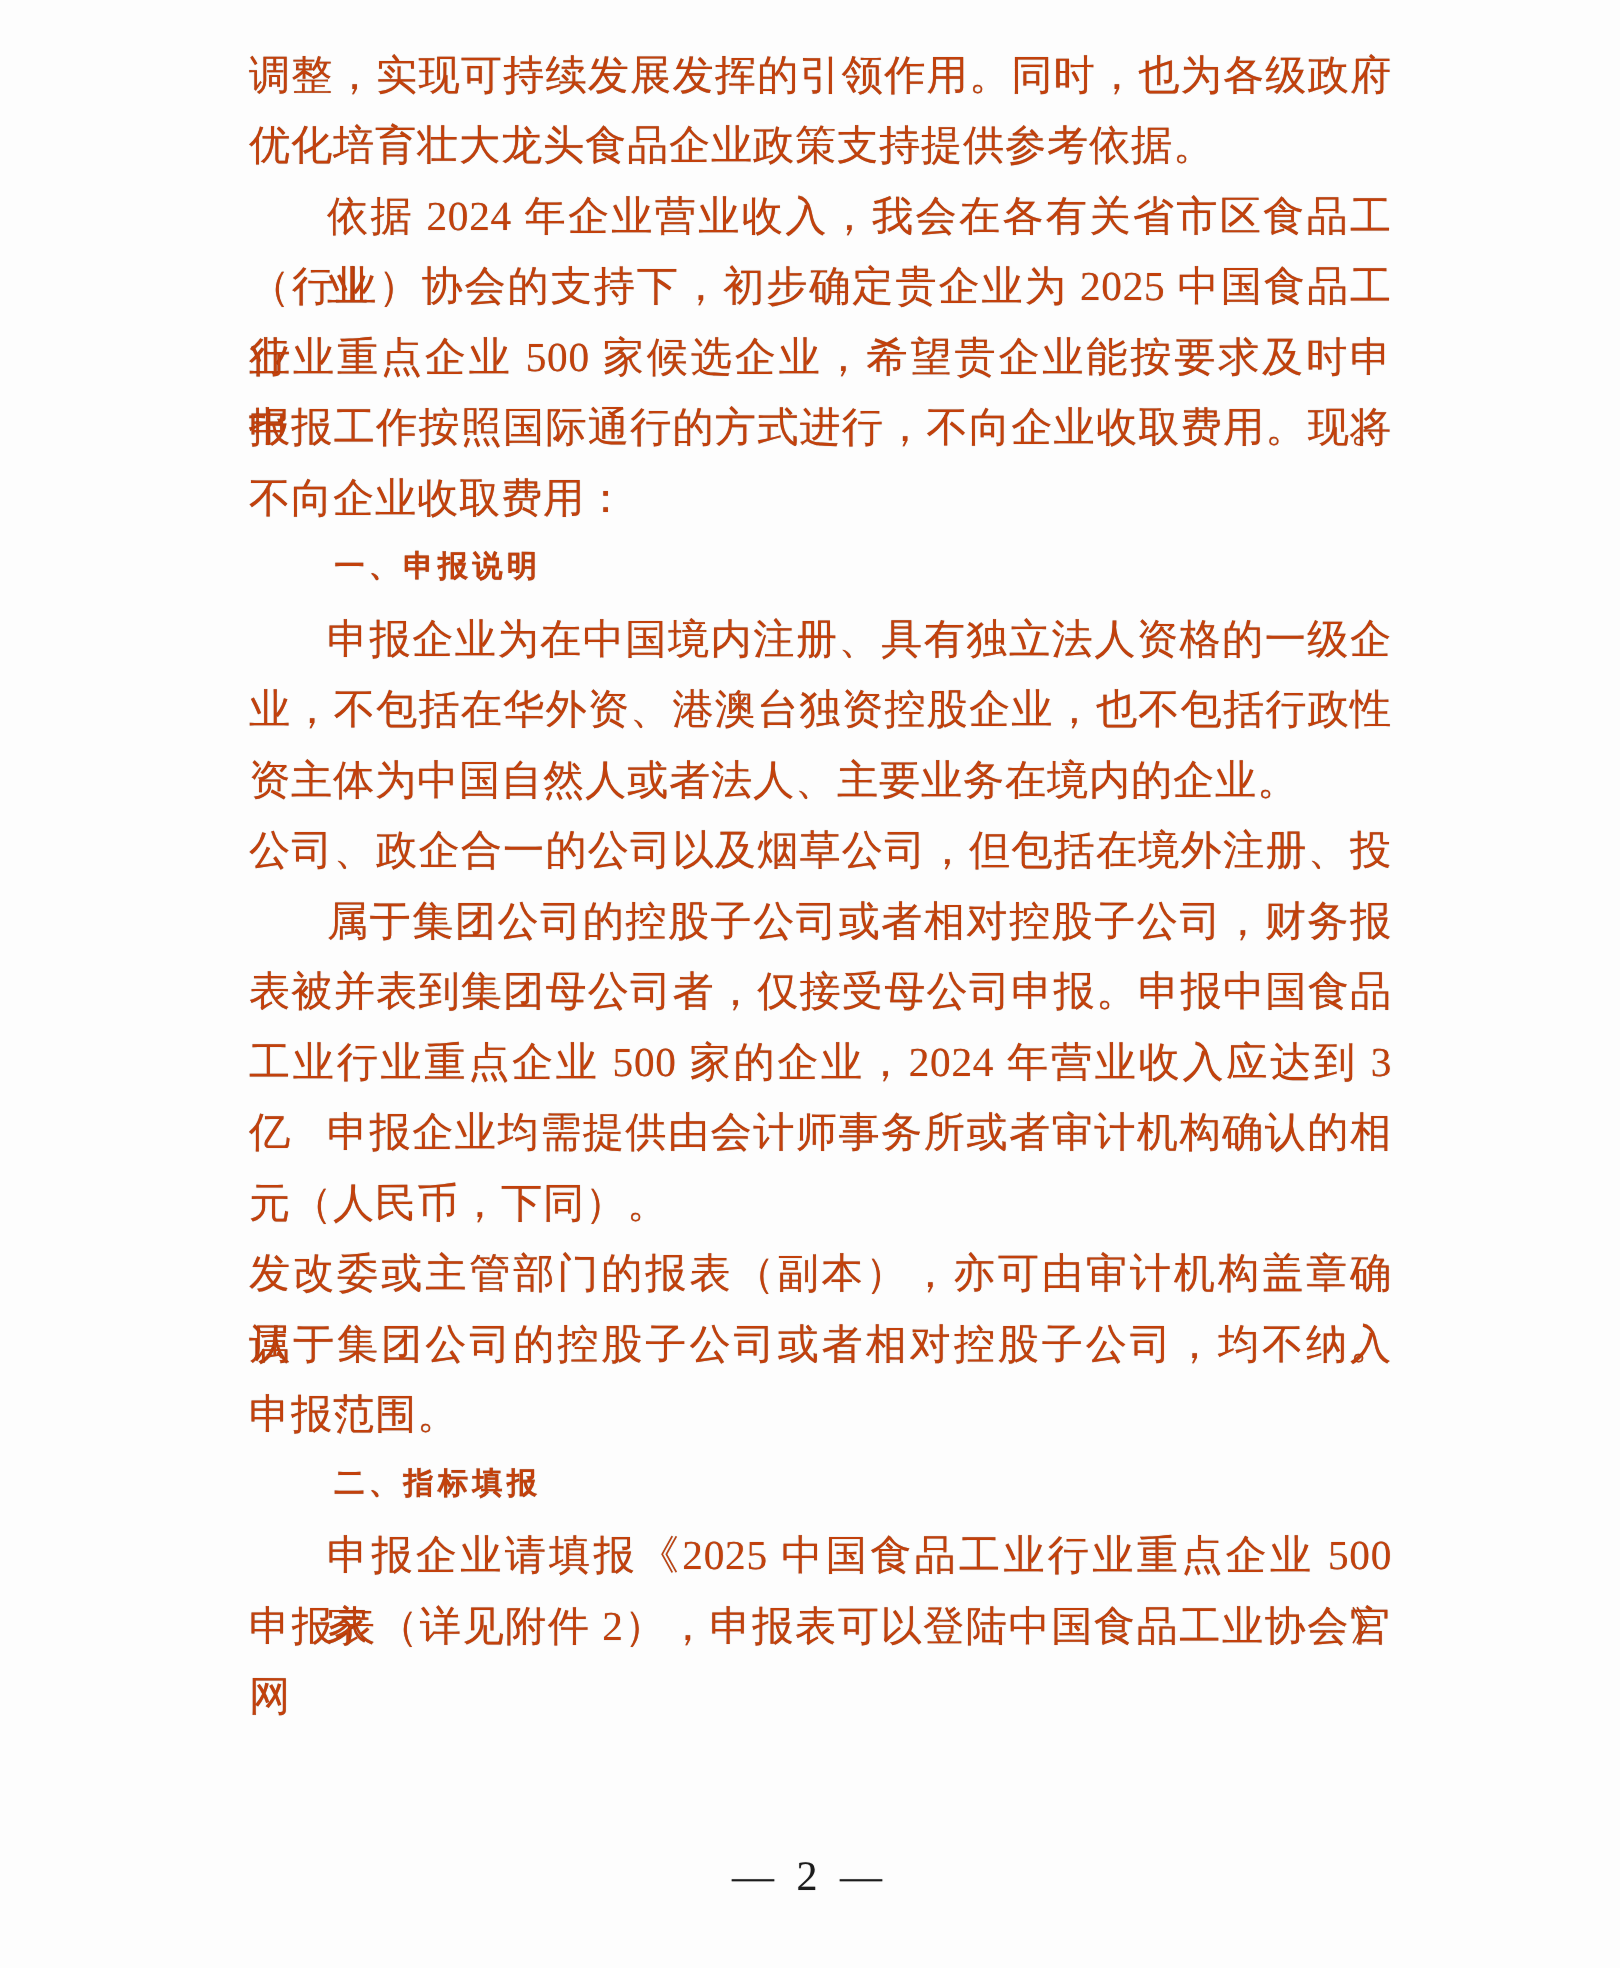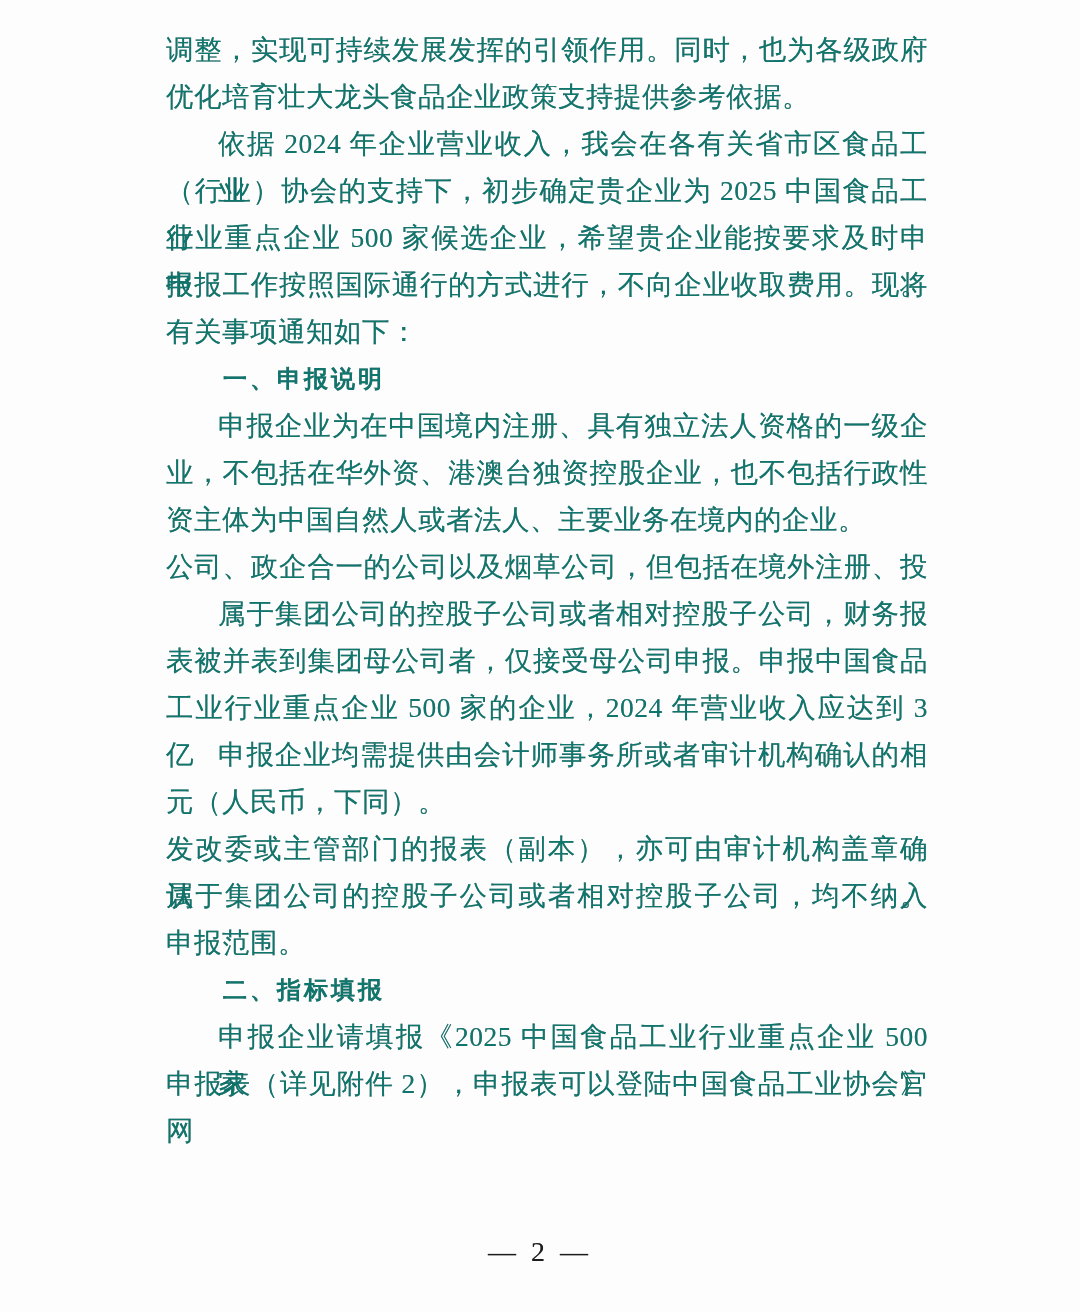--- a/index.html
+++ b/index.html
@@ -18,36 +18,36 @@
   .content {
     position: absolute;
     left: 166px;
     top: 26px;
     width: 762px;
   }
   .line {
     height: 47px;
     line-height: 47px;
     font-size: 27.5px;
-    color: #0f766e;
+    color: #c2410c;
     text-shadow: 0 0 0.6px rgba(20,20,20,0.45);
     letter-spacing: 0.5px;
     overflow: visible;
   }
   .line.full {
     text-align: justify;
     text-align-last: justify;
   }
   .line.indent {
     padding-left: 52px;
   }
   .line.heading {
     font-family: "Liberation Sans", "DejaVu Sans", sans-serif;
     font-weight: 700;
-    font-size: 24px;
+    font-size: 20px;
     padding-left: 57px;
     letter-spacing: 3px;
   }
   .footer {
     position: absolute;
     left: 0;
     top: 1236px;
     width: 100%;
     text-align: center;
     font-size: 28px;
@@ -61,21 +61,21 @@
 
 <div class="page">
   <div class="content">
 
   <div class="line full">调整，实现可持续发展发挥的引领作用。同时，也为各级政府</div>
       <div class="line">优化培育壮大龙头食品企业政策支持提供参考依据。</div>
       <div class="line full indent">依据 2024 年企业营业收入，我会在各有关省市区食品工业</div>
       <div class="line full">（行业）协会的支持下，初步确定贵企业为 2025 中国食品工业</div>
       <div class="line full">行业重点企业 500 家候选企业，希望贵企业能按要求及时申报。</div>
       <div class="line full">申报工作按照国际通行的方式进行，不向企业收取费用。现将</div>
-      <div class="line">有关事项通知如下：</div>
+      <div class="line">不向企业收取费用：</div>
       <div class="line indent heading">一、申报说明</div>
       <div class="line full indent">申报企业为在中国境内注册、具有独立法人资格的一级企</div>
       <div class="line full">业，不包括在华外资、港澳台独资控股企业，也不包括行政性</div>
       <div class="line">资主体为中国自然人或者法人、主要业务在境内的企业。</div>
       <div class="line full">公司、政企合一的公司以及烟草公司，但包括在境外注册、投</div>
       <div class="line full indent">属于集团公司的控股子公司或者相对控股子公司，财务报</div>
       <div class="line full">表被并表到集团母公司者，仅接受母公司申报。申报中国食品</div>
       <div class="line full">工业行业重点企业 500 家的企业，2024 年营业收入应达到 3 亿</div>
       <div class="line full indent">申报企业均需提供由会计师事务所或者审计机构确认的相</div>
       <div class="line">元（人民币，下同）。</div>

